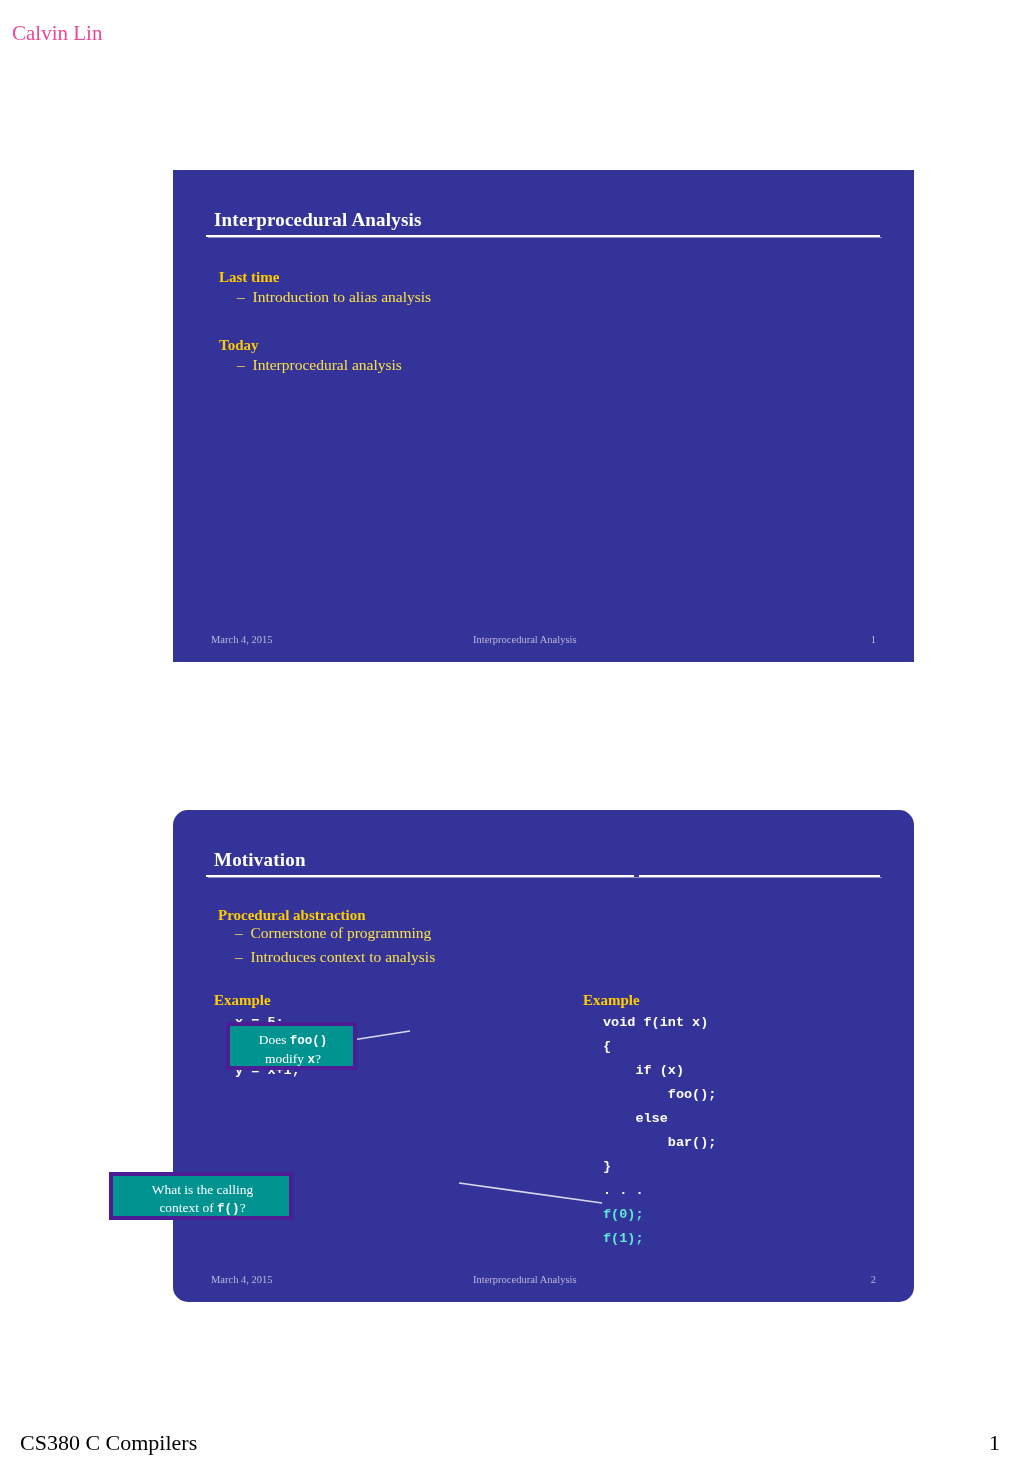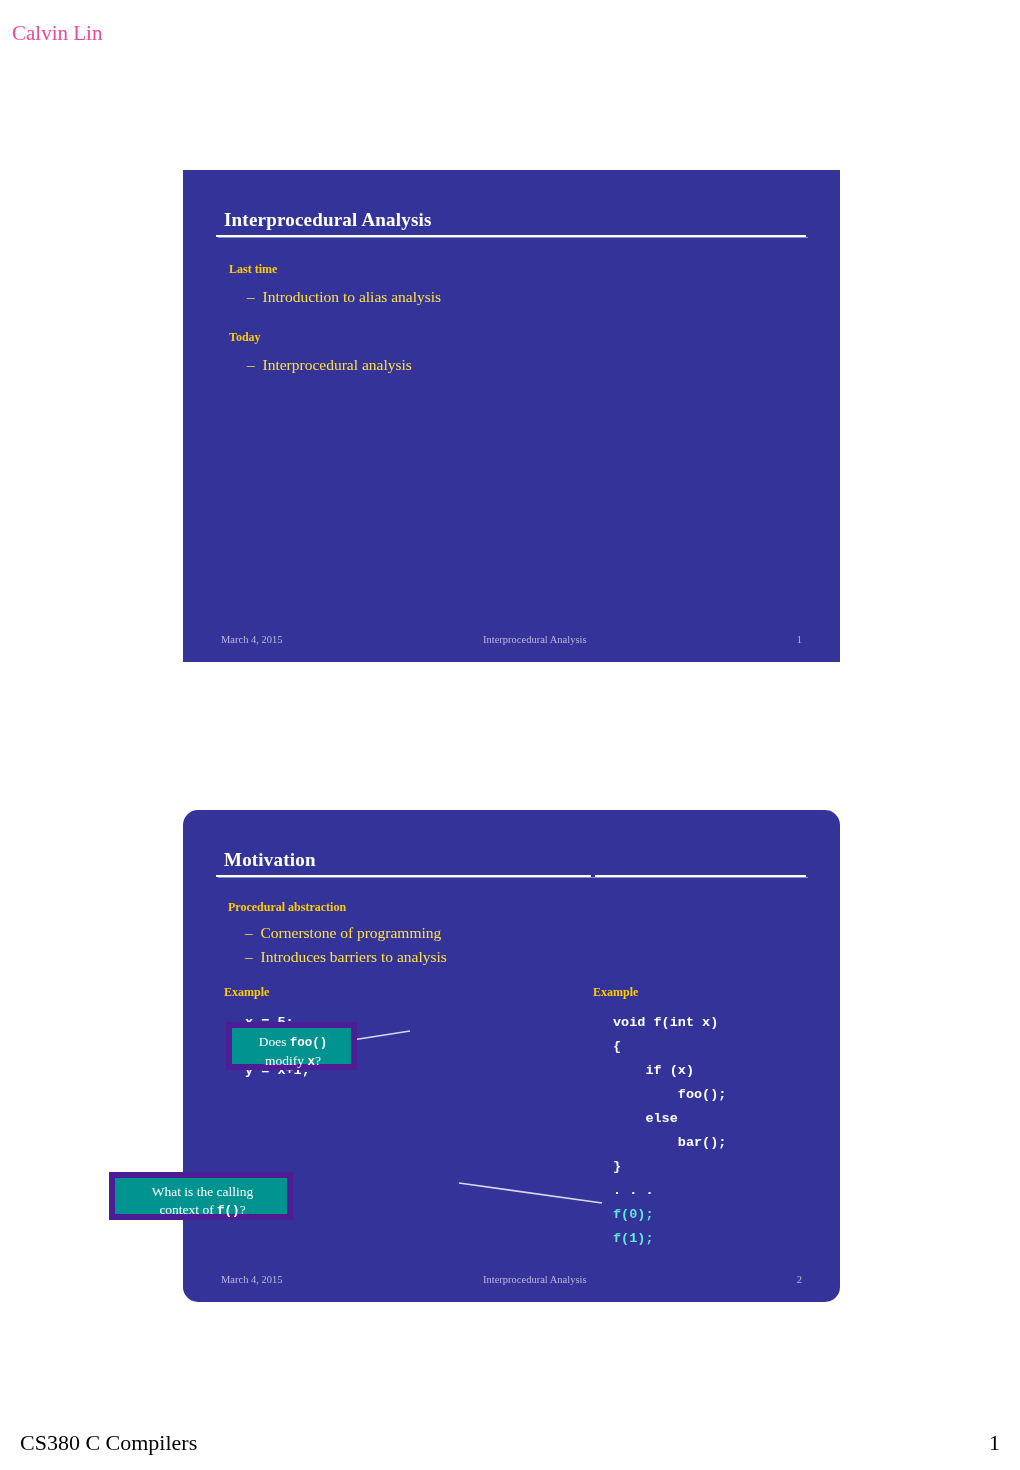--- a/index.html
+++ b/index.html
@@ -41,22 +41,22 @@
     justify-content: space-between;
     align-items: baseline;
     font-size: 22px;
     color: #000;
     gap: 16px;
   }
 
   
   .slide {
     position: absolute;
-    left: 183px;
-    width: 657px;
+    left: 173px;
+    width: 741px;
     background: #333399;
     box-sizing: border-box;
     color: #ffffff;
     padding-left: 20px;
   }
   #slide-1 { top: 170px;  height: 492px; }
   #slide-2 { top: 810px;  height: 492px; border-radius: 15px; }
 
   .slide-title {
     position: absolute;
@@ -91,21 +91,22 @@
   #rule-2 .rule-main {
     background: linear-gradient(to right,
         #ffffff 0, #ffffff 63.5%,
         #333399 63.5%, #333399 64.2%,
         #ffffff 64.2%, #ffffff 100%);
   }
 
   .heading {
     color: #ffcc00;
     font-weight: bold;
-    font-size: 12px;
+    font-size: 15px;
+    margin-top: 7px;
   }
   .bullet {
     color: #fde047;
     font-size: 15.5px;
     white-space: pre;
   }
 
   .slide-footer {
     position: absolute;
     left: 38px;
@@ -141,21 +142,21 @@
     color: #ffffff;
   }
   #code-left  { position: absolute; left: 62px;  top: 201px; }
   #code-right { position: absolute; left: 430px; top: 201px; }
   .code .gold { color: #5eead4; }
 
   
   .callout {
     position: absolute;
     background: #009390;
-    border: 6px solid #4c1d95;
+    border: 4px solid #4c1d95;
     color: #ffffff;
     font-family: "Liberation Serif", "DejaVu Serif", serif;
     font-size: 13.5px;
     line-height: 18px;
     text-align: center;
     padding: 5px 6px 6px 9px;
     box-sizing: border-box;
     white-space: nowrap;
   }
   .callout code {
@@ -205,21 +206,21 @@
 <section class="slide" id="slide-2">
 
   <div class="slide-title">Motivation</div>
   <div class="title-rule" id="rule-2">
     <div class="rule-main"></div>
     <div class="rule-shadow"></div>
   </div>
 
   <div class="heading" id="s2-abstraction">Procedural abstraction</div>
   <div class="bullet" id="s2-b1">–  Cornerstone of programming</div>
-  <div class="bullet" id="s2-b2">–  Introduces barriers to analysis</div>
+  <div class="bullet" id="s2-b2">–  Introduces context to analysis</div>
 
   <div class="heading" id="s2-ex-left">Example</div>
   <div class="heading" id="s2-ex-right">Example</div>
 
   <div class="code" id="code-left">x = 5;
 foo(p);
 y = x+1;</div>
 
   <div class="code" id="code-right"><span>void f(int x)
 {

